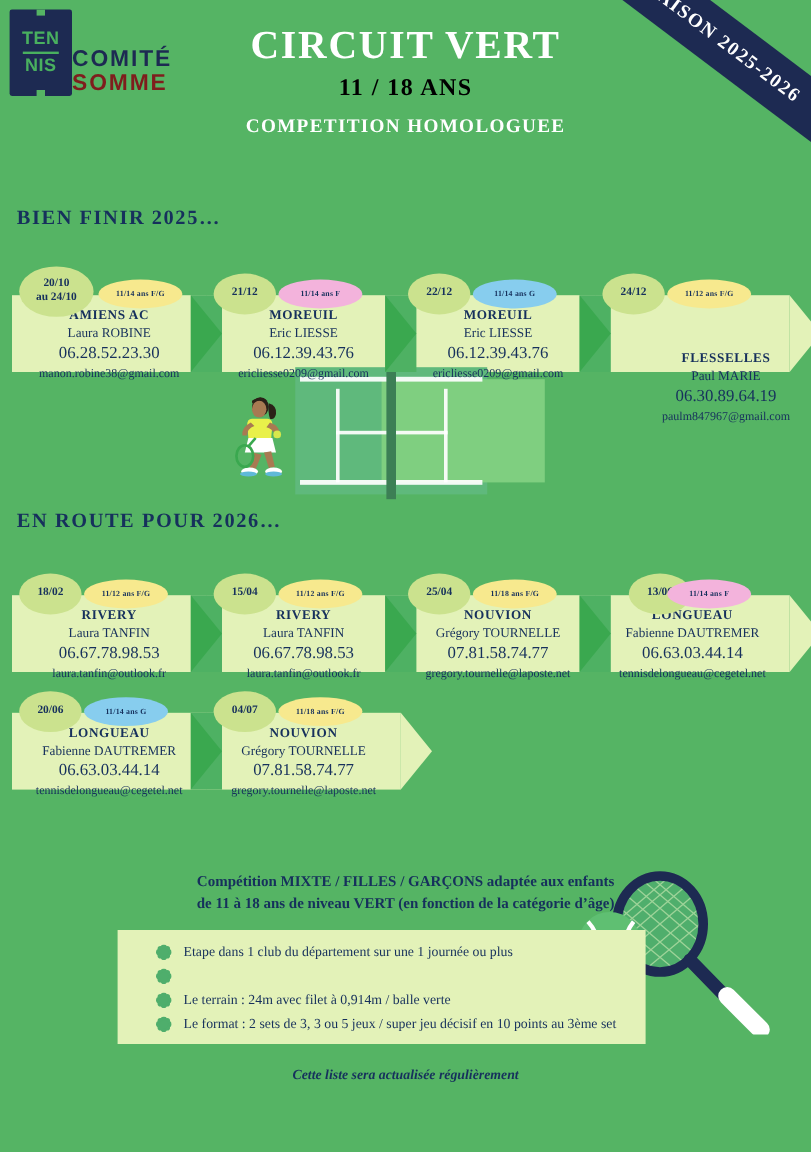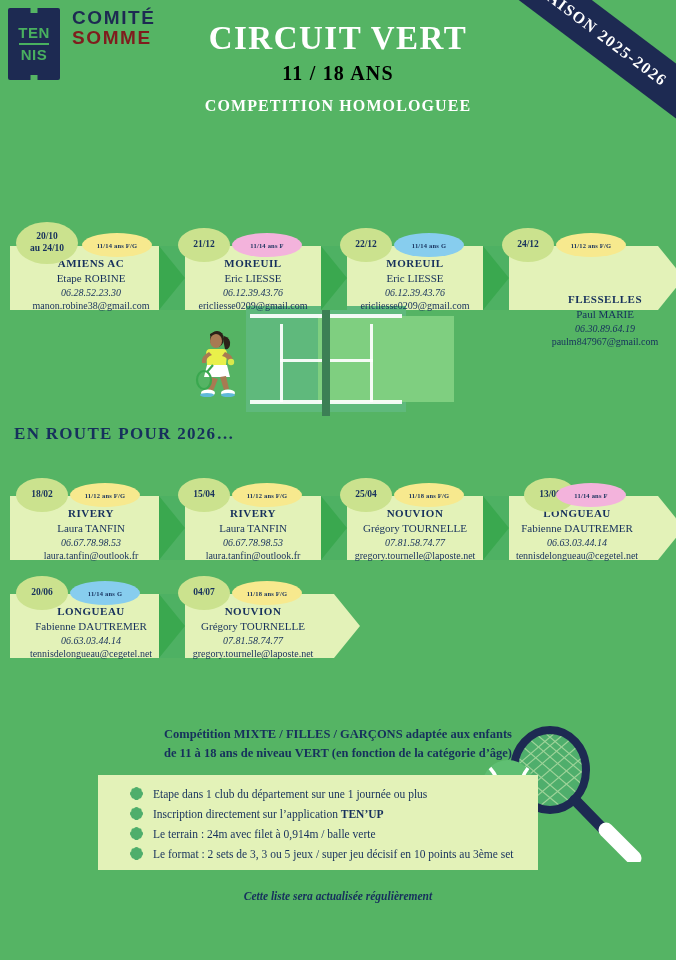--- a/index.html
+++ b/index.html
@@ -5,21 +5,21 @@
   * { box-sizing: border-box; margin: 0; padding: 0; }
   html, body {
     width: 676px; height: 960px;
     background: #55b464;
     font-family: "Liberation Serif", serif;
     overflow: hidden;
   }
   .page { position: relative; width: 676px; height: 960px; background:#55b464; }
 
   
-  .logo-wrap { position:absolute; left:8px; top:8px; display:flex; align-items:flex-start; gap:12px; }
+  .logo-wrap { position:absolute; left:8px; top:8px; display:flex; align-items:flex-end; gap:0; }
   .logo-badge {
     width:52px; height:72px; background:#1d2a52; position:relative;
     display:flex; flex-direction:column; align-items:center; justify-content:center;
     border-radius:2px;
   }
   .logo-badge:before, .logo-badge:after{
     content:""; position:absolute; width:7px; height:5px; background:#55b464;
   }
   .logo-badge:before{ top:0; left:50%; transform:translateX(-50%); }
   .logo-badge:after{ bottom:0; left:50%; transform:translateX(-50%); }
@@ -86,21 +86,21 @@
     content:""; position:absolute; left:0; top:0; width:0; height:0;
     border-top:32px solid transparent; border-bottom:32px solid transparent;
     border-left:26px solid #e3f2b8;
   }
 
   .ev-body {
     position:absolute; text-align:center; line-height:1.35; z-index:4;
   }
   .ev-club { font-weight:bold; font-size:11px; color:#16305c; letter-spacing:0.5px; }
   .ev-name { font-size:11px; color:#16305c; }
-  .ev-phone { font-size:10px; color:#16305c;font-style:italic; }
+  .ev-phone { font-size:14px; color:#16305c; }
   .ev-mail { font-size:10px; color:#16305c; }
 
   .date-oval {
     position:absolute; background:#cbe28e; border-radius:50%;
     display:flex; flex-direction:column; align-items:center; justify-content:center;
     z-index:6; font-weight:bold; font-size:9.5px; color:#16305c; line-height:1.25;
     text-align:center;
   }
   .cat-badge {
     position:absolute; border-radius:50%; z-index:6;
@@ -161,27 +161,28 @@
   <div class="title-block">
     <div class="t1">CIRCUIT VERT</div>
     <div class="t2">11 / 18 ANS</div>
     <div class="t3">COMPETITION HOMOLOGUEE</div>
   </div>
 
   <div class="ribbon">
     <span>SAISON 2025-2026</span>
   </div>
 
+  <div class="section-head" style="top:172px;">BIEN FINIR 2025…</div>
 
   <div class="row" id="row-2025" style="top:228px;">
       <div class="panel" style="left: 10px; width: 162px; top: 18px;"></div>
       <div class="chev" style="left: 159px; top: 18px;"></div>
       <div class="ev-body" style="left: 10px; width: 162px; top: 28px;">
         <div class="ev-club">AMIENS AC</div>
-        <div class="ev-name">Etape ROBINE</div>
+        <div class="ev-name">Laura ROBINE</div>
         <div class="ev-phone">06.28.52.23.30</div>
         <div class="ev-mail">manon.robine38@gmail.com</div>
       </div>
       <div class="date-oval" style="width: 62px; height: 42px; left: 16px; top: -6px;">
         <span>20/10</span>
         <span>au 24/10</span>
       </div>
       <div class="cat-badge cat-yellow" style="width: 70px; height: 24px; left: 82px; top: 5px;">
         <span>11/14 ans F/G</span>
       </div>
@@ -410,21 +411,20 @@
               <circle cx="10" cy="16" r="4"></circle>
               <circle cx="4" cy="10" r="4"></circle>
               <circle cx="16" cy="10" r="4"></circle>
               <circle cx="5.6" cy="5.6" r="3.6"></circle>
               <circle cx="14.4" cy="5.6" r="3.6"></circle>
               <circle cx="5.6" cy="14.4" r="3.6"></circle>
               <circle cx="14.4" cy="14.4" r="3.6"></circle>
               <circle cx="10" cy="10" r="5.5"></circle>
             </g>
           </svg></span>
-        <span>Inscription directement sur l’application <b>TEN’UP</b></span>
       </div>
       <div class="info-row" style="top: 52px;">
         <span class="bullet"><svg viewBox="0 0 20 20" width="13" height="13">
             <g fill="#4fae6c">
               <circle cx="10" cy="4" r="4"></circle>
               <circle cx="10" cy="16" r="4"></circle>
               <circle cx="4" cy="10" r="4"></circle>
               <circle cx="16" cy="10" r="4"></circle>
               <circle cx="5.6" cy="5.6" r="3.6"></circle>
               <circle cx="14.4" cy="5.6" r="3.6"></circle>

